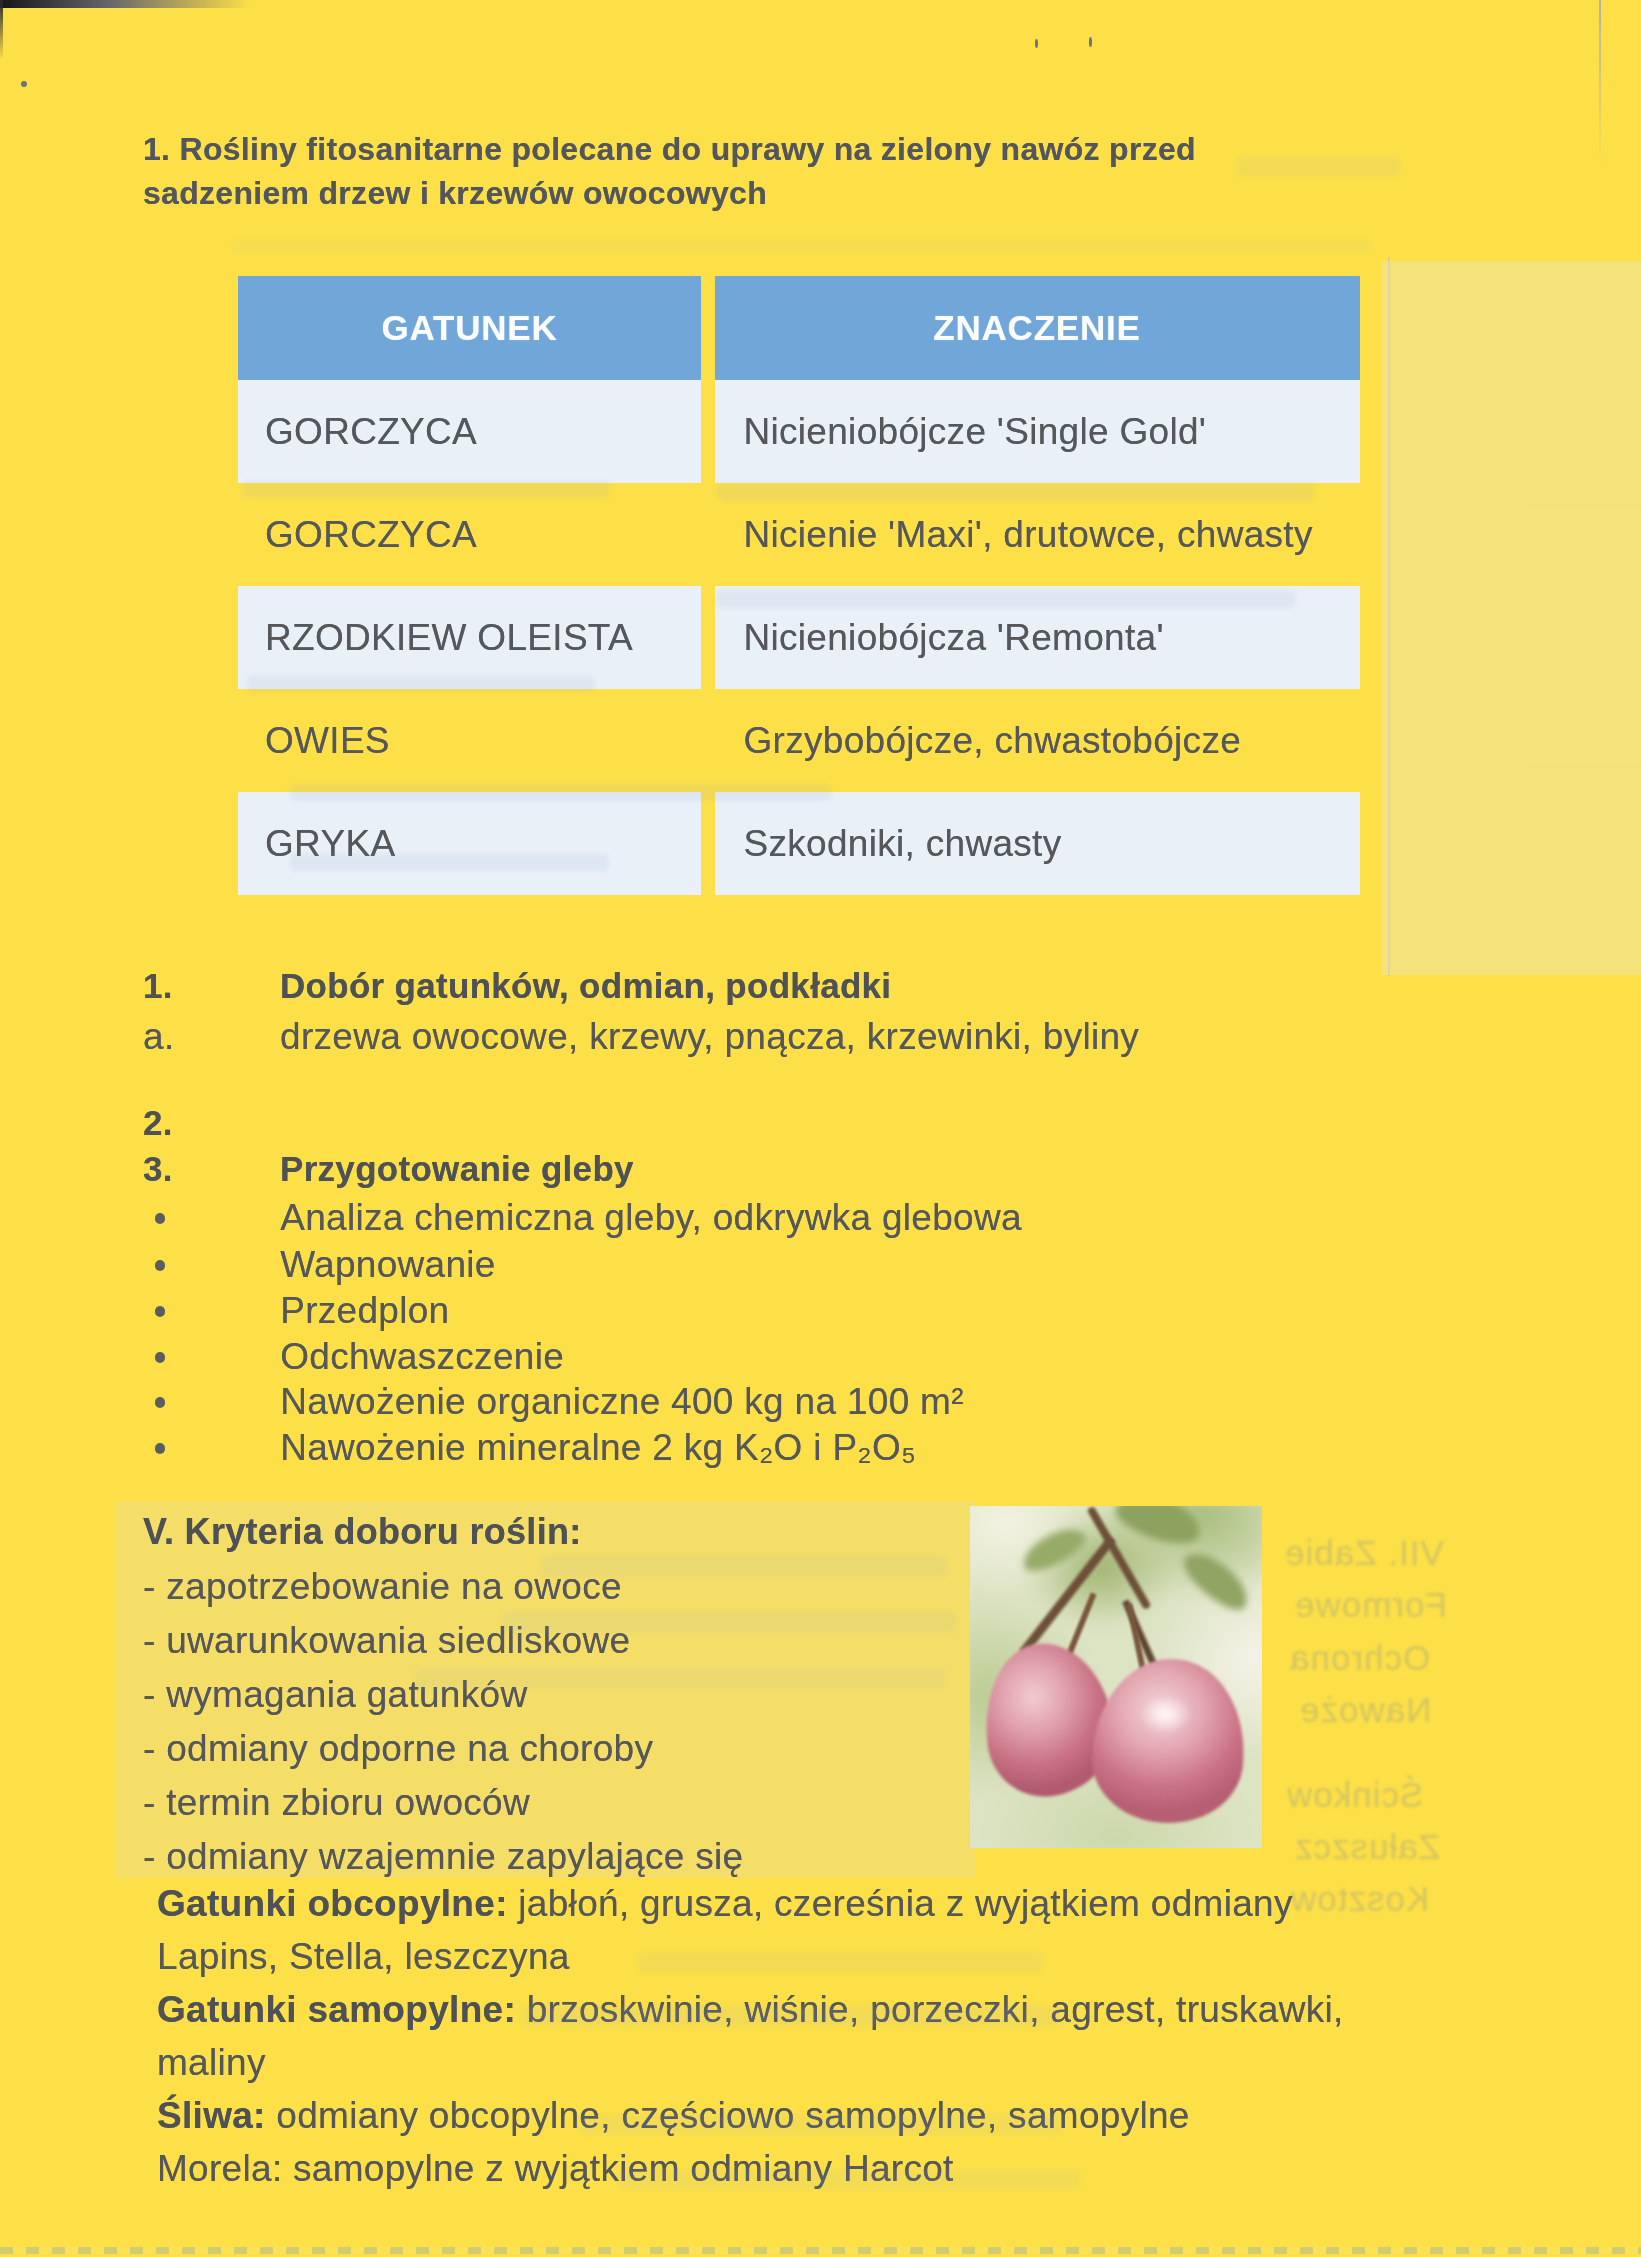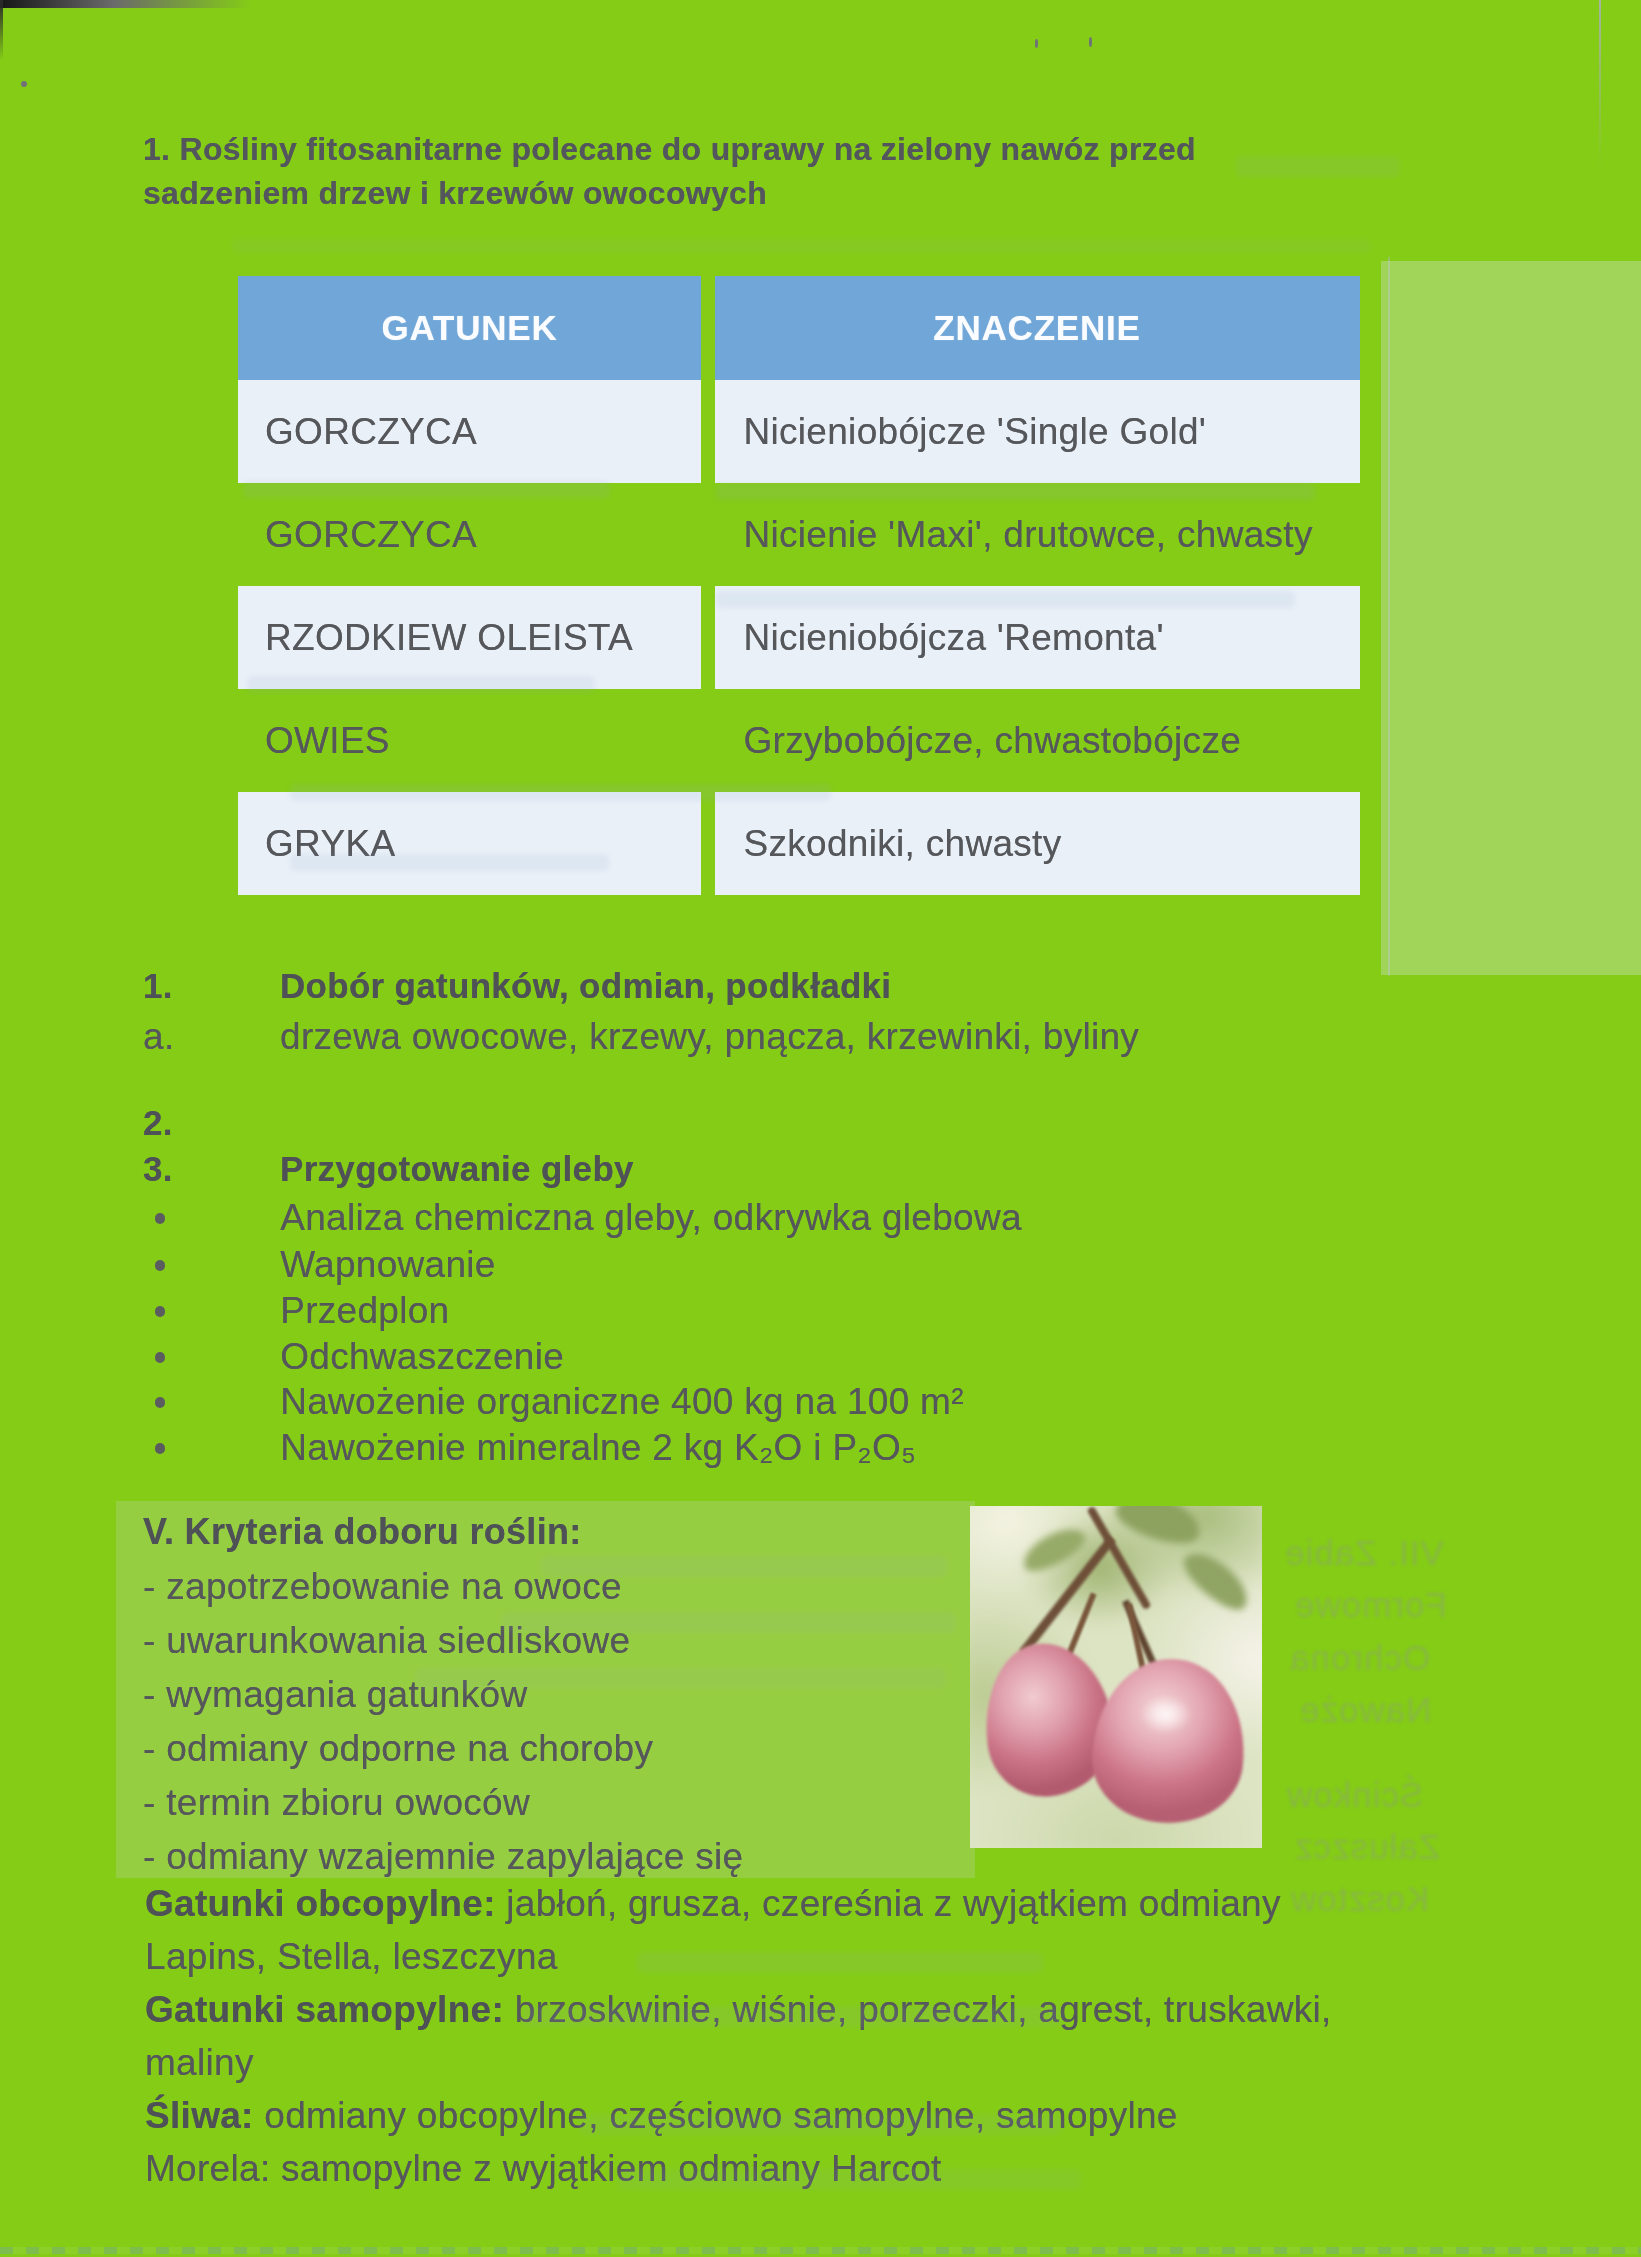--- a/index.html
+++ b/index.html
@@ -1,18 +1,18 @@
 <!DOCTYPE html>
 <html><head>
 <meta charset="utf-8">
 <style>
   html,body{margin:0;padding:0;background:#ffffff;}
   #page{
     position:relative;width:1641px;height:2257px;overflow:hidden;
-    background:#84cc16;
+    background:#fde047;
     font-family:"Liberation Sans","DejaVu Sans",sans-serif;
     color:#55575b;
   }
   .txt{letter-spacing:0.3px;text-shadow:0 0 0.6px rgba(90,92,96,.75);}
   
   .heading{
     position:absolute;left:143px;top:127px;width:1168px;
     font-size:32px;font-weight:700;line-height:44px;color:#53565c;
   }
   
@@ -37,21 +37,21 @@
   .bullet{position:absolute;left:143px;display:flex;font-size:37px;}
   .bullet .dot{
     width:10.6px;height:10.6px;border-radius:50%;background:#5a5c60;
     margin:16.4px 0 0 11.6px;flex:0 0 auto;
   }
   .bullet .btxt{margin-left:115px;}
   
   .crit-h{position:absolute;left:143px;top:1511px;font-size:36px;font-weight:700;color:#4e5156;}
   .crit{position:absolute;left:143px;font-size:37px;}
   
-  .pol{position:absolute;left:145px;width:1284px;font-size:37px;}
+  .pol{position:absolute;left:157px;width:1284px;font-size:37px;}
   .pol .label{font-weight:700;color:#4e5156;}
   .pol .label.regular{font-weight:400;color:#55575b;}
   
   .photo{
     position:absolute;left:970px;top:1506px;width:292px;height:342px;
     overflow:hidden;background:#e3e8cd;
   }
   .photo .bg{position:absolute;inset:-11.6px;filter:blur(8.7px);
     background:
       radial-gradient(135px 106px at 15% 8%, #f4f3e3 0%, rgba(244,243,227,0) 70%),

